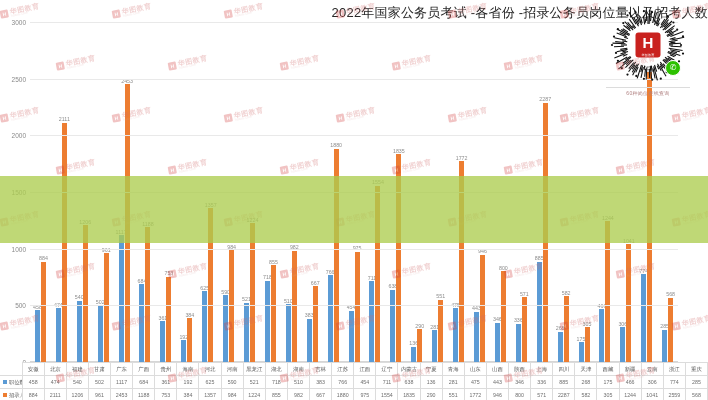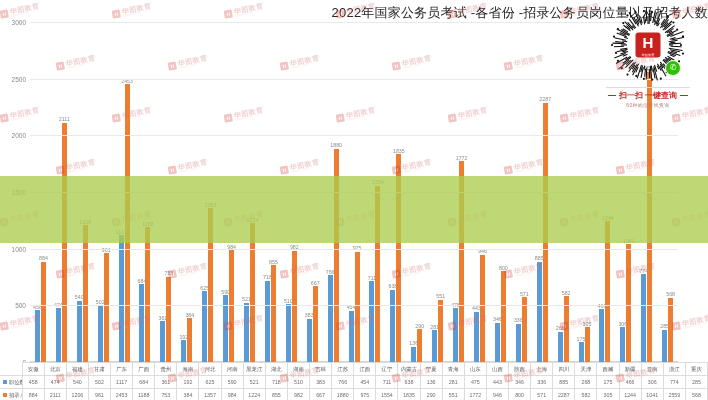--- a/index.html
+++ b/index.html
@@ -611,25 +611,20 @@
             <circle cx="68.2" cy="23.7" r="1.1" fill="#111"></circle>
             <circle cx="74.0" cy="30.4" r="1.1" fill="#111"></circle>
           </svg></div>
       <div class="qr-logo">
         <span>H</span>
         <small>华图教育</small>
       </div>
       <div class="qr-wechat">✆</div>
     </div>
     <div class="qr-divider"></div>
-    <div class="qr-cap">
-      <span class="dash"></span>
-      <span>扫一扫 一键查询</span>
-      <span class="dash"></span>
-    </div>
     <div class="qr-sub">60种岗位在线查询</div>
   </div>
 
   <div class="wm-layer" id="wm-layer">
       <div class="wm" style="left: 0px; top: 6px;">
         <span class="wm-badge">H</span>
         <span class="wm-col">
           <span class="wm-txt">华图教育</span>
           <span class="wm-sub">huatu.com</span>
         </span>

